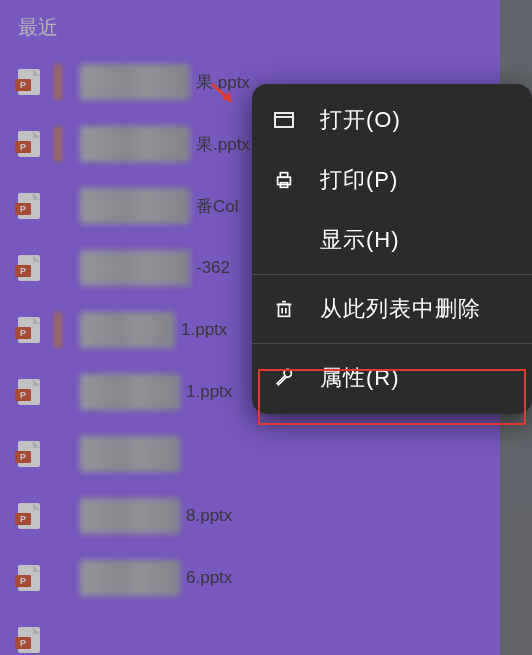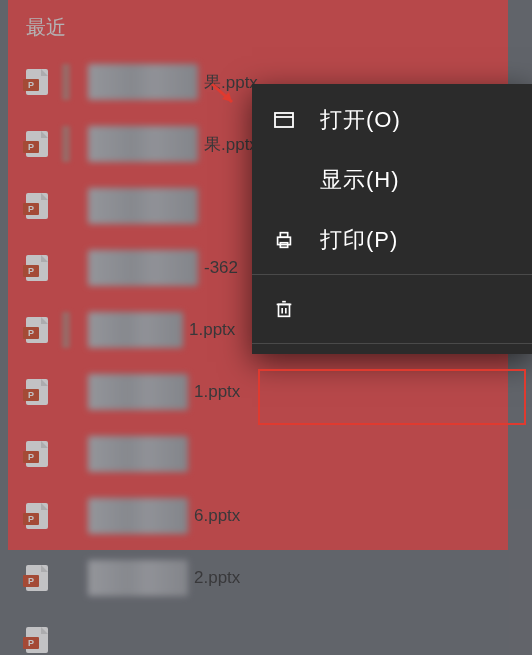--- a/index.html
+++ b/index.html
@@ -13,24 +13,24 @@
     }
     .overlay {
       position: absolute;
       inset: 0;
       background: rgba(80,80,85,0.35);
       pointer-events: none;
     }
     .panel {
       position: absolute;
       top: 0;
-      left: 8px;
+      left: 0;
       width: 500px;
-      height: 550px;
-      background: #ef4444;
+      height: 655px;
+      background: #8b5cf6;
       padding: 14px 0 0 0;
     }
     .section-header {
       color: #e8e8e8;
       font-size: 20px;
       padding: 0 0 10px 18px;
     }
     .file-list { }
     .file-item {
       display: flex;
@@ -98,20 +98,21 @@
 
     
     .context-menu {
       position: absolute;
       top: 84px;
       left: 252px;
       width: 280px;
       background: #2b2b2b;
       box-shadow: 0 8px 30px rgba(0,0,0,0.6);
       padding: 6px 0;
+      border-radius: 15px;
     }
     .menu-item {
       display: flex;
       align-items: center;
       height: 60px;
       padding: 0 18px;
       color: #fff;
       font-size: 22px;
       cursor: pointer;
     }
@@ -172,20 +173,21 @@
       <span class="filename-tail">果.pptx</span>
     </div>
 
     <div class="file-item">
       <div class="ppt-icon">
           <div class="page"></div>
           <div class="fold"></div>
           <div class="badge">P</div>
         </div>
       <div class="blur-block blur-w1" style="margin-left:40px"></div>
+      <span class="filename-tail">番Col</span>
     </div>
 
     <div class="file-item">
       <div class="ppt-icon">
           <div class="page"></div>
           <div class="fold"></div>
           <div class="badge">P</div>
         </div>
       <div class="blur-block blur-w1" style="margin-left:40px"></div>
       <span class="filename-tail">-362</span>
@@ -221,31 +223,31 @@
       <div class="blur-block blur-w3" style="margin-left:40px"></div>
     </div>
 
     <div class="file-item">
       <div class="ppt-icon">
           <div class="page"></div>
           <div class="fold"></div>
           <div class="badge">P</div>
         </div>
       <div class="blur-block blur-w3" style="margin-left:40px"></div>
+      <span class="filename-tail">8.pptx</span>
+    </div>
+
+    <div class="file-item">
+      <div class="ppt-icon">
+          <div class="page"></div>
+          <div class="fold"></div>
+          <div class="badge">P</div>
+        </div>
+      <div class="blur-block blur-w3" style="margin-left:40px"></div>
       <span class="filename-tail">6.pptx</span>
-    </div>
-
-    <div class="file-item">
-      <div class="ppt-icon">
-          <div class="page"></div>
-          <div class="fold"></div>
-          <div class="badge">P</div>
-        </div>
-      <div class="blur-block blur-w3" style="margin-left:40px"></div>
-      <span class="filename-tail">2.pptx</span>
     </div>
 
     <div class="file-item">
       <div class="ppt-icon">
           <div class="page"></div>
           <div class="fold"></div>
           <div class="badge">P</div>
         </div>
     </div>
 
@@ -256,48 +258,57 @@
 
 <div class="context-menu">
   <div class="menu-item">
     <span class="icon-slot">
       <svg viewBox="0 0 24 24" width="24" height="24">
           <rect x="3" y="5" width="18" height="14"></rect>
           <line x1="3" y1="9" x2="21" y2="9"></line>
         </svg>
     </span>
     <span class="label">打开(O)</span>
-  </div>
-  <div class="menu-item">
-    <span class="icon-slot"></span>
-    <span class="label">显示(H)</span>
   </div>
   <div class="menu-item">
     <span class="icon-slot">
       <svg viewBox="0 0 24 24" width="22" height="22">
           <rect x="5" y="9" width="14" height="8"></rect>
           <rect x="8" y="4" width="8" height="5"></rect>
           <rect x="8" y="15" width="8" height="5"></rect>
         </svg>
     </span>
     <span class="label">打印(P)</span>
+  </div>
+  <div class="menu-item">
+    <span class="icon-slot"></span>
+    <span class="label">显示(H)</span>
   </div>
   <div class="menu-sep"></div>
   <div class="menu-item">
     <span class="icon-slot">
       <svg viewBox="0 0 24 24" width="22" height="22">
           <rect x="6" y="7" width="12" height="13"></rect>
           <line x1="4" y1="7" x2="20" y2="7"></line>
           <line x1="10" y1="4" x2="14" y2="4"></line>
           <line x1="10" y1="11" x2="10" y2="17"></line>
           <line x1="14" y1="11" x2="14" y2="17"></line>
         </svg>
     </span>
+    <span class="label">从此列表中删除</span>
   </div>
   <div class="menu-sep"></div>
+  <div class="menu-item">
+    <span class="icon-slot">
+      <svg viewBox="0 0 24 24" width="22" height="22">
+          <path d="M20 7a4 4 0 0 1-5.3 3.8L6 19.5 4.5 18l8.7-8.7A4 4 0 1 1 20 7z"></path>
+        </svg>
+    </span>
+    <span class="label">属性(R)</span>
+  </div>
 </div>
 
 <div class="highlight-box" style="top:369px; left:258px; width:268px; height:56px;"></div>
 
 <svg class="arrow-annot" style="top:80px; left:208px;" width="34" height="30" viewBox="0 0 34 30">
   <path d="M4 4 L24 22" stroke="#e03a2f" stroke-width="3" fill="none"></path>
   <path d="M24 22 L14 19 L21 12 Z" fill="#e03a2f"></path>
 </svg>
 
 </body></html>

